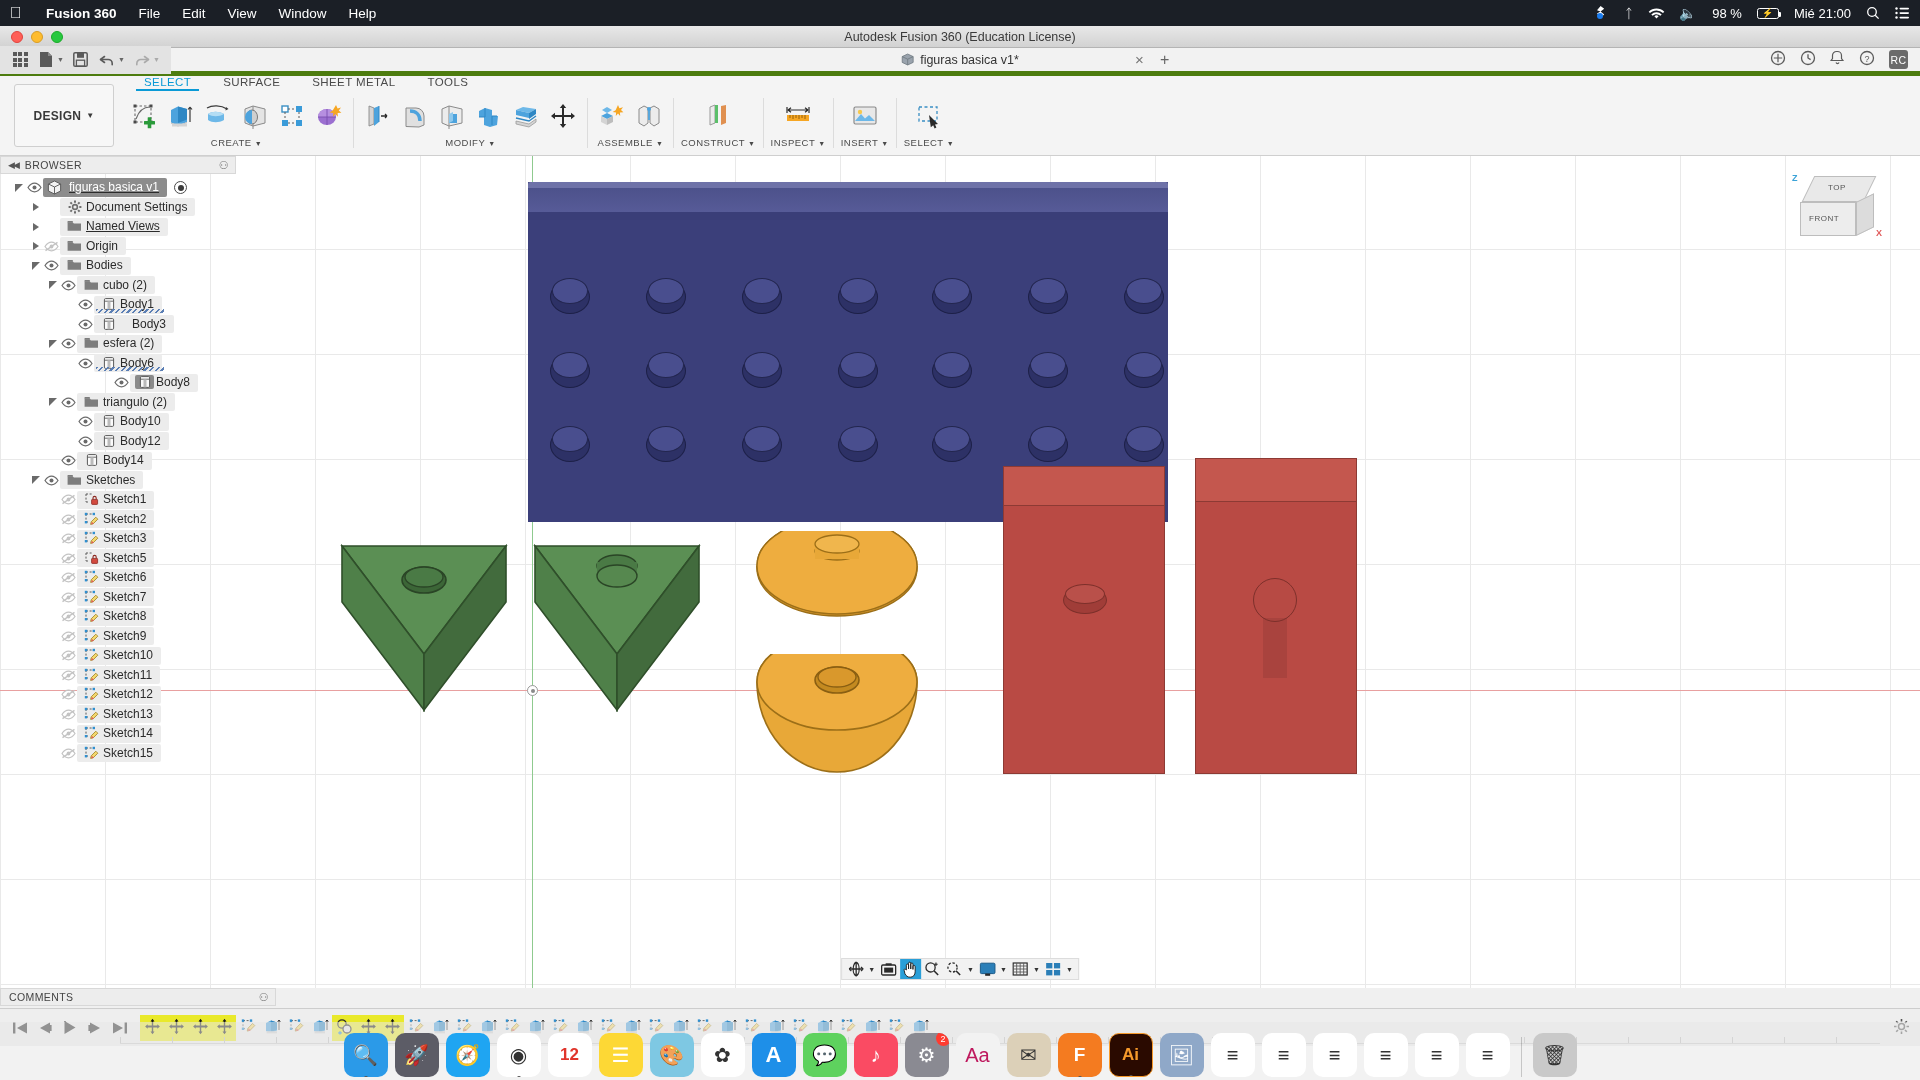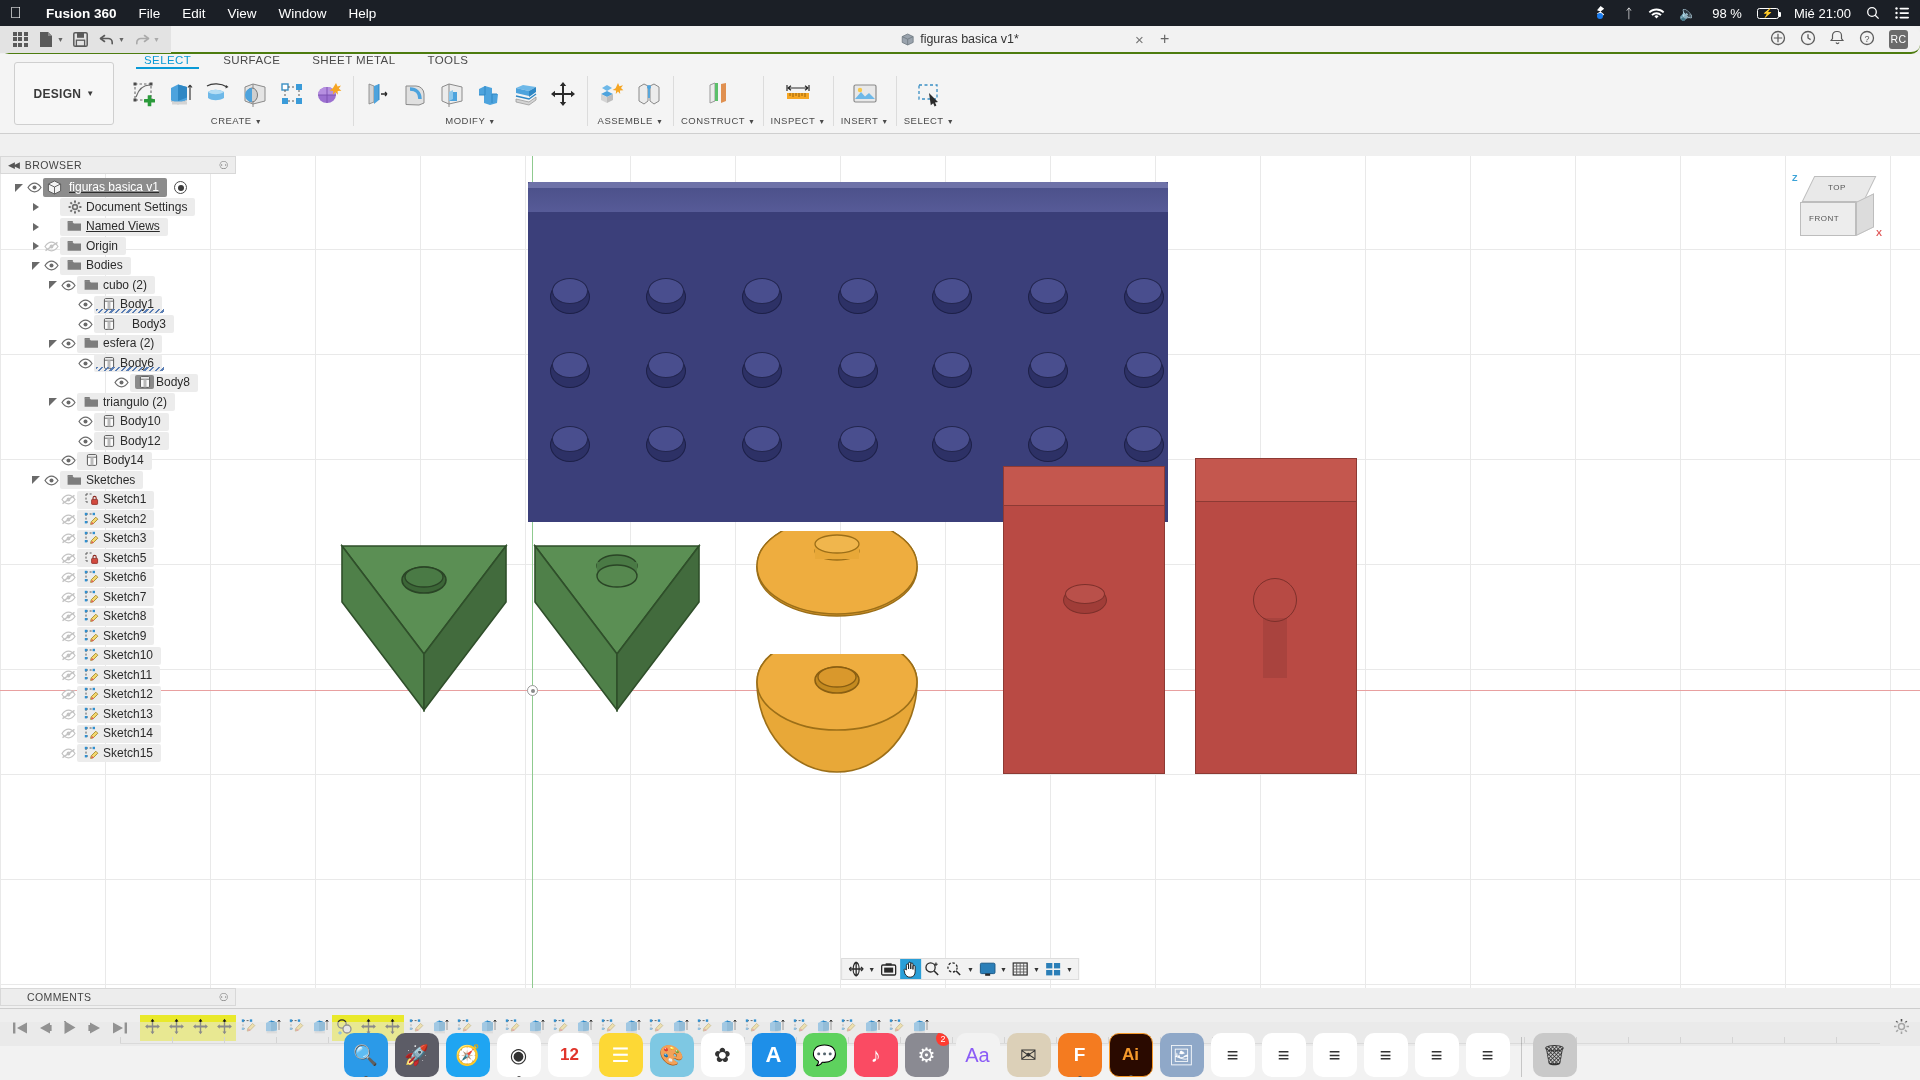--- a/index.html
+++ b/index.html
@@ -50,21 +50,21 @@
   .traffic{display:flex;gap:8px;padding-left:11px;}
   .tl{width:12px;height:12px;border-radius:50%;}
   .tl.red{background:#ff5f57;border:.5px solid #e0443e;}
   .tl.yellow{background:#febc2e;border:.5px solid #d89d26;}
   .tl.green{background:#28c840;border:.5px solid #1aab29;}
   #titlebar .win-title{
     position:absolute;left:0;right:0;text-align:center;font-size:12.5px;color:#3a3a3a;
   }
 
   
-  #apptoolbar{height:28px;width:100%;background:#f2f2f2;border-bottom:2px solid #4d7c0f;position:relative;display:flex;align-items:center;border-radius:9px;}
+  #apptoolbar{height:28px;width:100%;background:#f2f2f2;border-bottom:5px solid #4d7c0f;position:relative;display:flex;align-items:center;}
   .qa-group{display:flex;align-items:center;gap:2px;height:28px;background:#e3e3e3;padding:0 8px;}
   .qa-btn{display:flex;align-items:center;justify-content:center;width:24px;height:22px;cursor:default;}
   .qa-caret{font-size:7px;color:#666;margin-left:-3px;margin-right:3px;}
   .grid9{display:grid;grid-template-columns:repeat(3,4px);grid-template-rows:repeat(3,4px);gap:1.5px;}
   .grid9 i{background:#5a5a5a;display:block;width:4px;height:4px;}
   .doctab{
     position:absolute;left:50%;transform:translateX(-50%);
     display:flex;align-items:center;gap:6px;font-size:12.5px;color:#333;
   }
   .cube-ic{width:13px;height:13px;display:inline-block;}
@@ -118,22 +118,22 @@
   .radio-o i{width:6px;height:6px;border-radius:50%;background:#3a3a3a;display:block;}
   .sel-body{background:#8a8a8a;border-radius:2px;}
   .wavy{position:relative;}
   .wavy::after{content:"";position:absolute;left:2px;right:-2px;bottom:1px;height:4px;
     background:repeating-linear-gradient(135deg,#5b7fb5 0 1.5px,transparent 1.5px 4px);}
 
   
   #comments{
     position:absolute;left:0;bottom:38px;width:248px;height:20px;z-index:20;
   }
-  .comments-inner{width:236px;height:18px;background:#ededed;border:1px solid #d8d8d8;display:flex;align-items:center;
-    padding-left:26px;font-size:10.5px;color:#444;letter-spacing:.4px;}
+  .comments-inner{width:276px;height:18px;background:#ededed;border:1px solid #d8d8d8;display:flex;align-items:center;
+    padding-left:8px;font-size:10.5px;color:#444;letter-spacing:.4px;}
   .comments-inner .dot-right{margin-left:auto;margin-right:6px;color:#777;font-size:11px;}
 
   
   #canvas{position:absolute;left:0;top:130px;right:0;bottom:58px;overflow:hidden;background:#fff;}
   #grid{position:absolute;inset:0;
     background-image:
       linear-gradient(to right, #e9e9e9 1px, transparent 1px),
       linear-gradient(to bottom, #e9e9e9 1px, transparent 1px);
     background-size:105px 105px;
     background-position:0px -12px;
@@ -235,20 +235,28 @@
             <circle cx="1.5" cy="10.5" r="1.2"></circle>
             <rect x="4.5" y="9.7" width="9.5" height="1.7" rx=".8"></rect>
           </g>
         </svg>
     </span>
   </div>
 </div>
 
 <div id="fusion-window">
 
+  <div id="titlebar">
+    <div class="traffic">
+      <span class="tl red"></span>
+      <span class="tl yellow"></span>
+      <span class="tl green"></span>
+    </div>
+    <div class="win-title">Autodesk Fusion 360 (Education License)</div>
+  </div>
 
   <div id="apptoolbar">
     <div class="qa-group">
       <span class="qa-btn">
         <span class="grid9">
             <i></i>
             <i></i>
             <i></i>
             <i></i>
             <i></i>
@@ -1785,21 +1793,21 @@
     <span class="dock-ic" style="background: rgb(94, 210, 94); color: rgb(255, 255, 255);">
       <span>💬</span>
     </span>
     <span class="dock-ic" style="background: rgb(250, 75, 99); color: rgb(255, 255, 255);">
       <span>♪</span>
     </span>
     <span class="dock-ic" style="background: rgb(138, 138, 146); color: rgb(255, 255, 255);">
       <span>⚙</span>
       <span class="dock-badge">2</span>
     </span>
-    <span class="dock-ic" style="background: rgb(242, 242, 242); color: #8b5cf6;">
+    <span class="dock-ic" style="background: rgb(242, 242, 242); color: #be185d;">
       <span>Aa</span>
     </span>
     <span class="dock-ic" style="background: rgb(220, 208, 184); color: rgb(51, 51, 51);">
       <span>✉</span>
     </span>
     <span class="dock-ic" style="background: rgb(244, 123, 32); color: rgb(255, 255, 255); font-weight: bold; font-size: 19px;">
       <span>F</span>
       <span class="dock-dot"></span>
     </span>
     <span class="dock-ic" style="background: rgb(42, 10, 0); color: rgb(247, 154, 43); font-weight: bold; font-size: 17px; border: 1.5px solid rgb(247, 154, 43);">

